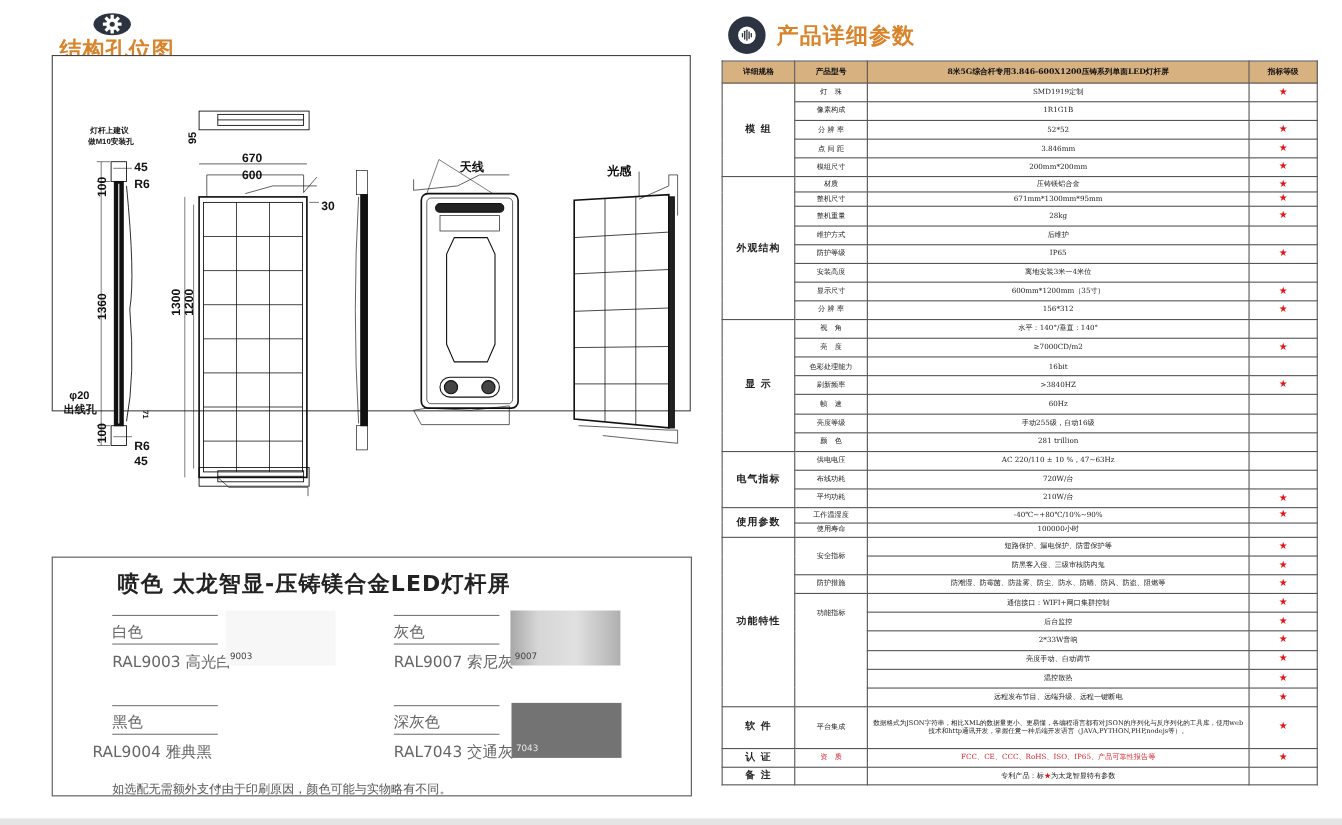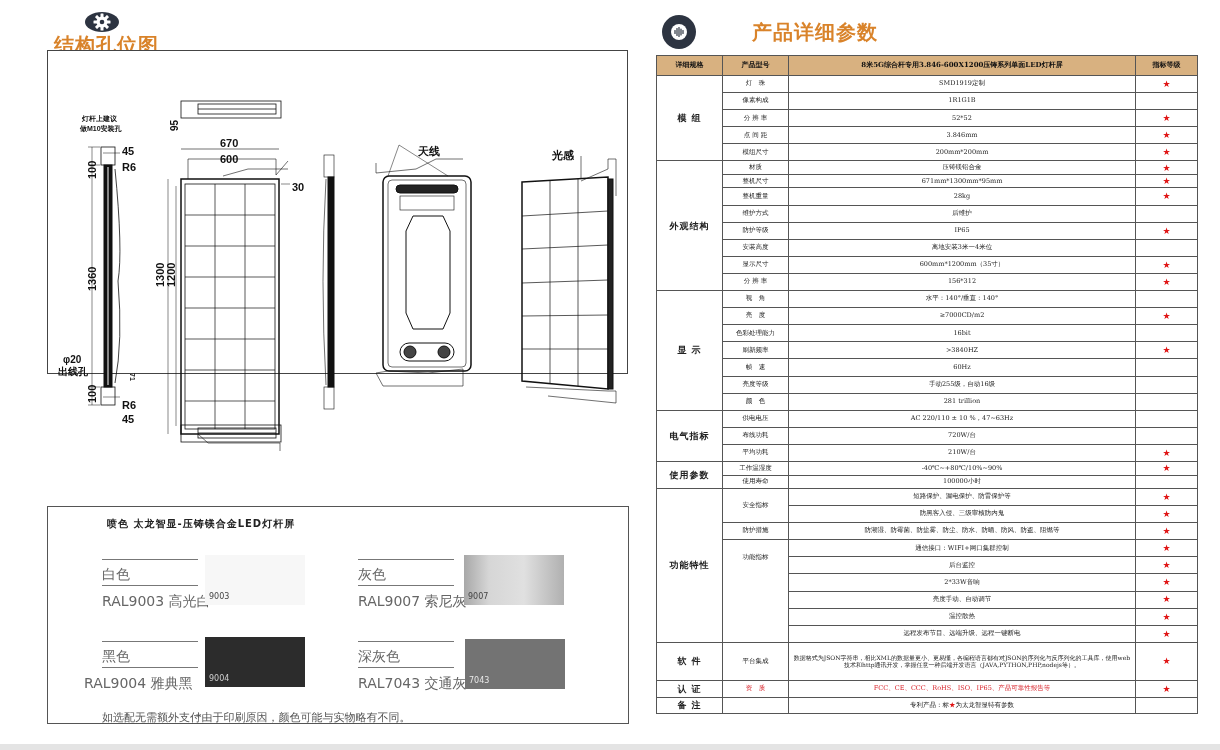--- a/index.html
+++ b/index.html
@@ -11,21 +11,21 @@
   .sec-head { position: absolute; display: flex; align-items: center; height: 40px; }
   .sec-icon { width: 34px; height: 34px; border-radius: 50%; background: #2d3441; display: flex; align-items: center; justify-content: center; }
   .sec-title { margin-left: 10px; font-size: 20px; font-weight: bold; color: #d9832a; letter-spacing: 1px; }
 
   
   .drawing { position: absolute; left: 47px; top: 50px; width: 581px; height: 324px; border: 1px solid #444; background: #fff; }
   .drawing svg { position: absolute; left: 0; top: 0; }
 
   
   .colors { position: absolute; left: 47px; top: 506px; width: 582px; height: 218px; border: 1px solid #555; background: #fff; }
-  .colors-title { position: absolute; left: 59px; top: 10px; font-size: 10px; font-weight: bold; color: #222; letter-spacing: 1px; }
+  .colors-title { position: absolute; left: 59px; top: 10px; font-size: 20px; font-weight: bold; color: #222; letter-spacing: 1px; }
   .swatch-label { position: absolute; font-size: 14px; color: #666; }
   .swatch-line { position: absolute; height: 1px; background: #777; }
   .swatch { position: absolute; width: 100px; height: 50px; }
   .swatch-code { position: absolute; left: 4px; bottom: 4px; font-size: 8px; }
   .colors-note { position: absolute; top: 203px; font-size: 11px; color: #555; }
 
   
   .spec { position: absolute; left: 656px; top: 55px; width: 541px; border-collapse: collapse; table-layout: fixed; font-family: "DejaVu Serif", serif; }
   .spec td, .spec th { border: 1px solid #555; font-size: 6.5px; text-align: center; vertical-align: middle; padding: 0 2px; line-height: 1.15; color: #222; }
   .spec th { background: #d8b180; font-weight: bold; font-size: 7px; height: 20px; color: #111; }
@@ -51,21 +51,21 @@
         <rect x="8.5" y="14.5" width="3" height="4" rx="0.5" transform="rotate(45 10 10)"></rect>
         <rect x="1.5" y="8.5" width="4" height="3" rx="0.5" transform="rotate(45 10 10)"></rect>
         <rect x="14.5" y="8.5" width="4" height="3" rx="0.5" transform="rotate(45 10 10)"></rect>
       </g>
       <circle cx="10" cy="10" r="2.3" fill="#2d3441"></circle>
     </svg>
   </div>
   <span class="sec-title">结构孔位图</span>
 </div>
 
-<div class="sec-head" style="left:662px; top:12px;gap:46px;">
+<div class="sec-head" style="left:662px; top:12px;">
   <div class="sec-icon">
     <svg width="20" height="20" viewBox="0 0 20 20">
       <circle cx="10" cy="10" r="8" fill="#fff"></circle>
       <g stroke="#2d3441" stroke-width="1.2" stroke-linecap="round">
         <line x1="6" y1="8.5" x2="6" y2="11.5"></line>
         <line x1="8" y1="6.5" x2="8" y2="13.5"></line>
         <line x1="10" y1="5.5" x2="10" y2="14.5"></line>
         <line x1="12" y1="7" x2="12" y2="13"></line>
         <line x1="14" y1="8.5" x2="14" y2="11.5"></line>
       </g>
@@ -206,23 +206,20 @@
   <div class="swatch-line" style="left:310px; top:78px; width:96px;"></div>
   <div class="swatch-label" style="left:310px; top:86px;">RAL9007 索尼灰</div>
   <div class="swatch" style="left:416px; top:48px; background:linear-gradient(90deg,#a8a8a8 0%,#d6d6d6 25%,#e0e0e0 60%,#b0b0b0 100%);">
     <span class="swatch-code" style="color:#444;">9007</span>
   </div>
 
   <div class="swatch-line" style="left:54px; top:134px; width:96px;"></div>
   <div class="swatch-label" style="left:54px; top:141px;">黑色</div>
   <div class="swatch-line" style="left:54px; top:160px; width:96px;"></div>
   <div class="swatch-label" style="left:36px; top:168px;">RAL9004 雅典黑</div>
-  <div class="swatch" style="left:157px; top:130px; background:#2c2c2c;">
-    <span class="swatch-code" style="color:#cfcfcf;">9004</span>
-  </div>
 
   <div class="swatch-line" style="left:310px; top:134px; width:96px;"></div>
   <div class="swatch-label" style="left:310px; top:141px;">深灰色</div>
   <div class="swatch-line" style="left:310px; top:160px; width:96px;"></div>
   <div class="swatch-label" style="left:310px; top:168px;">RAL7043 交通灰</div>
   <div class="swatch" style="left:417px; top:132px; background:#737373;">
     <span class="swatch-code" style="color:#e8e8e8;">7043</span>
   </div>
 
   <div class="colors-note" style="left:54px;">如选配无需额外支付</div>

